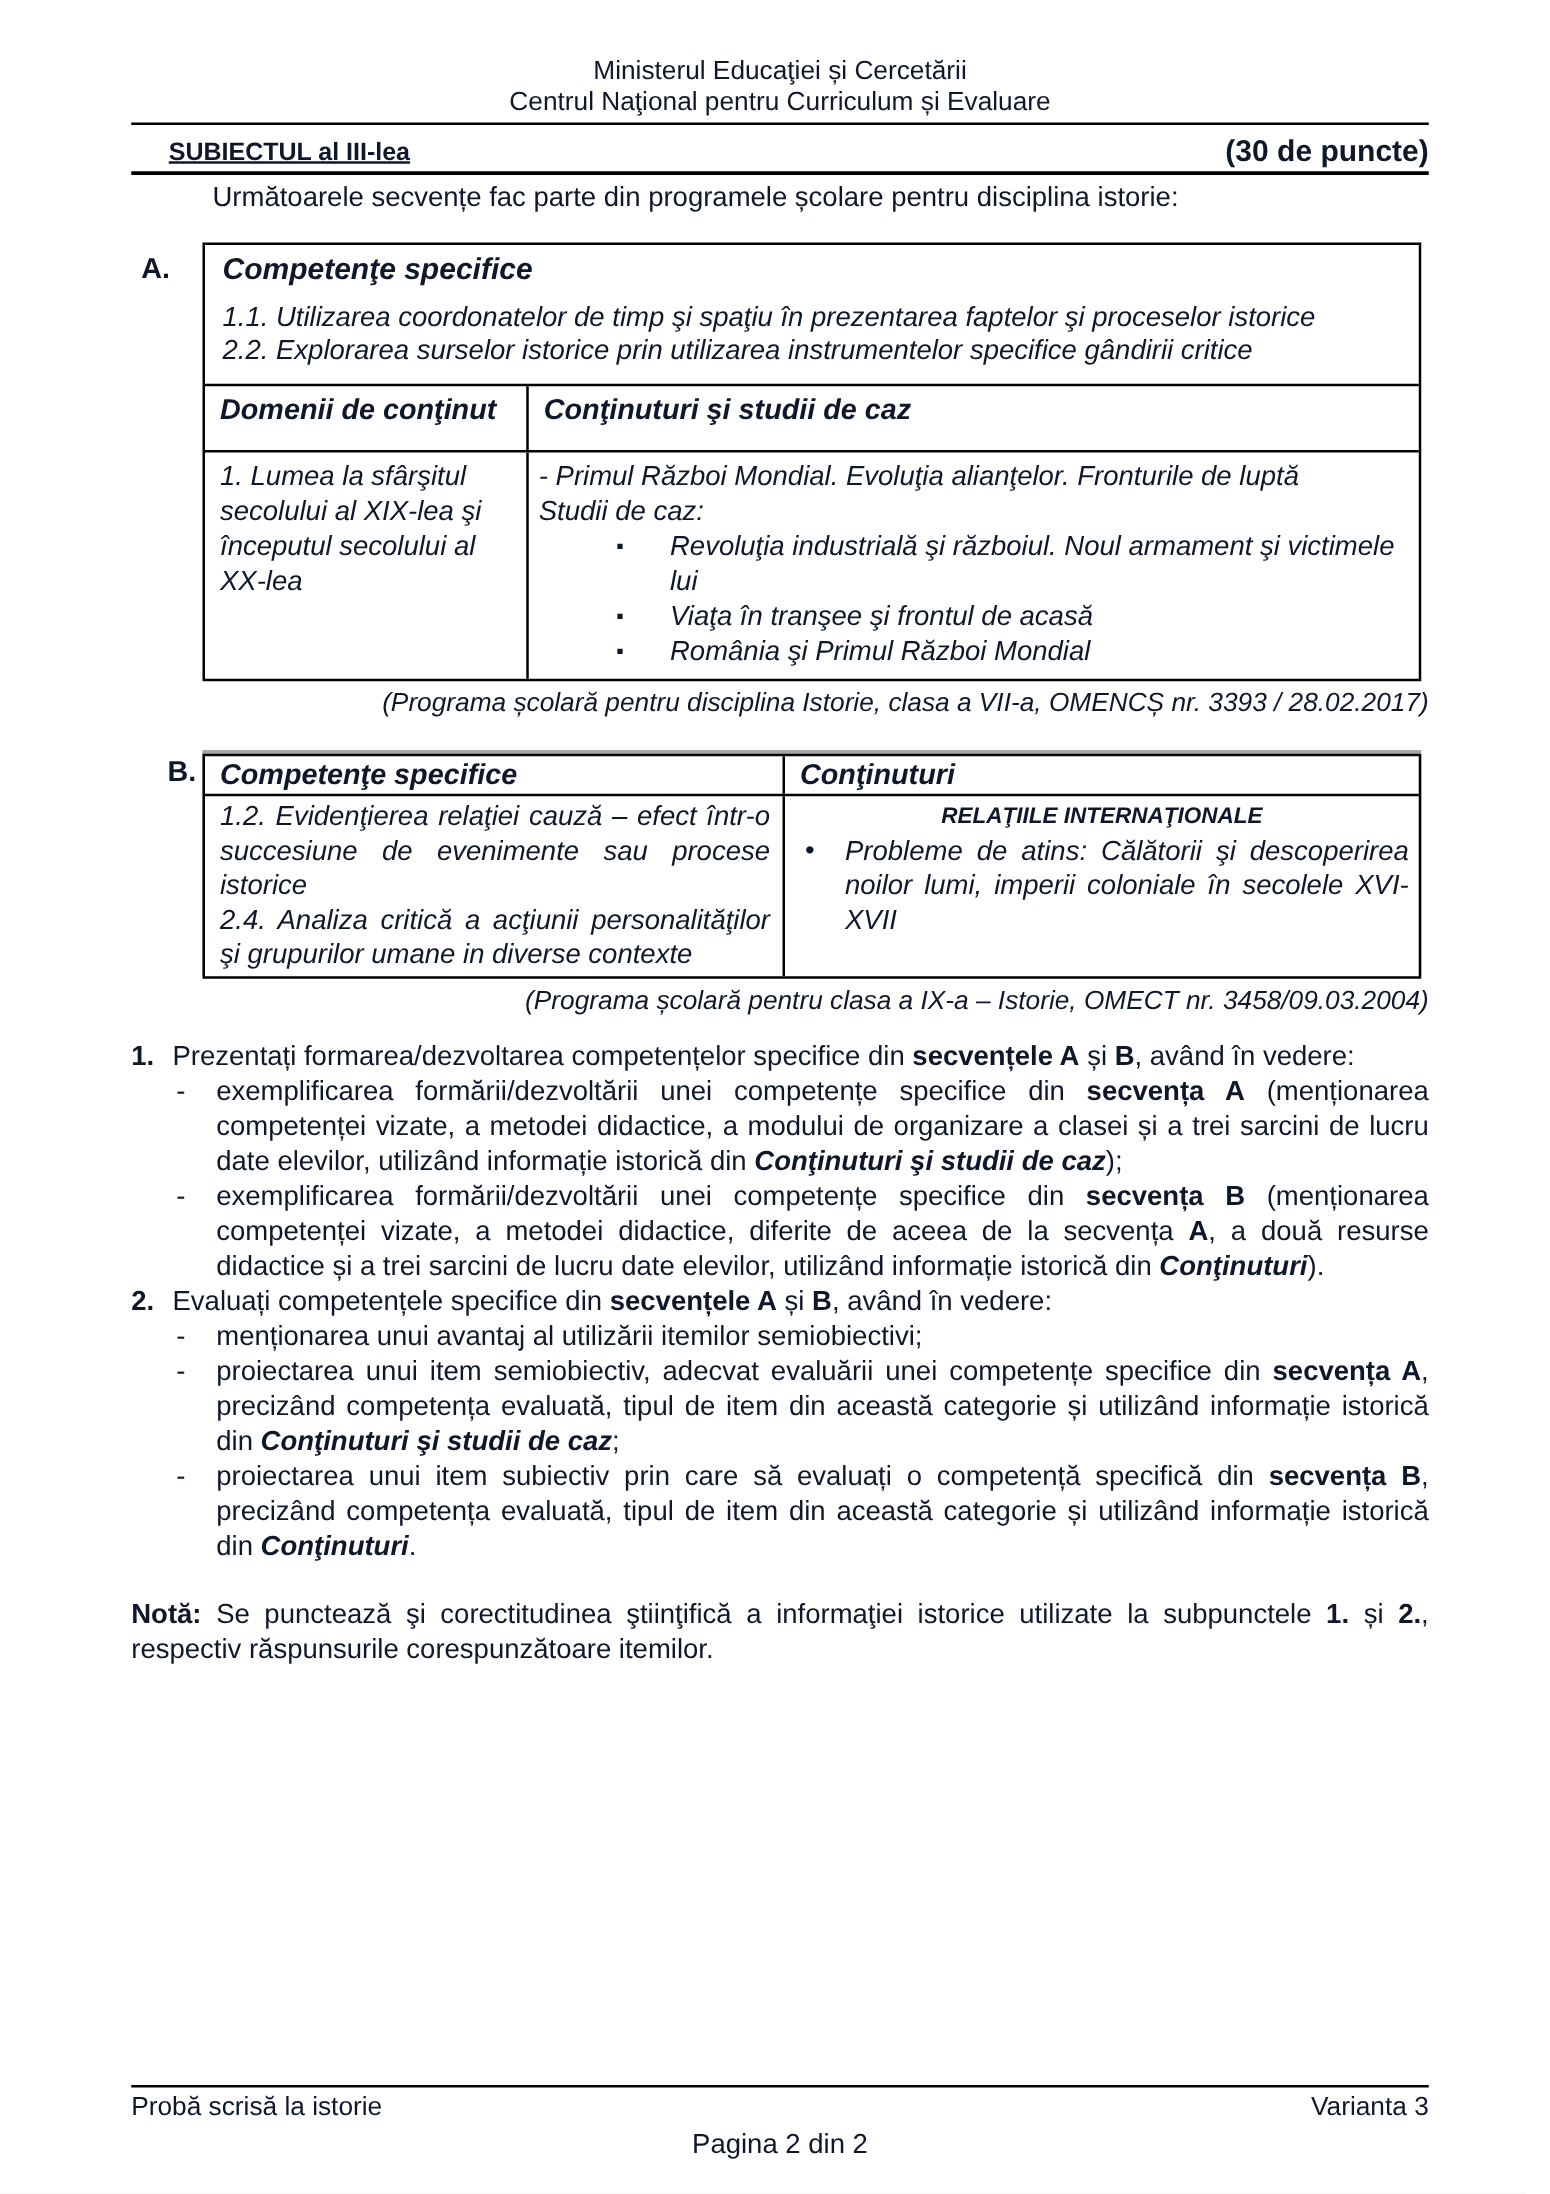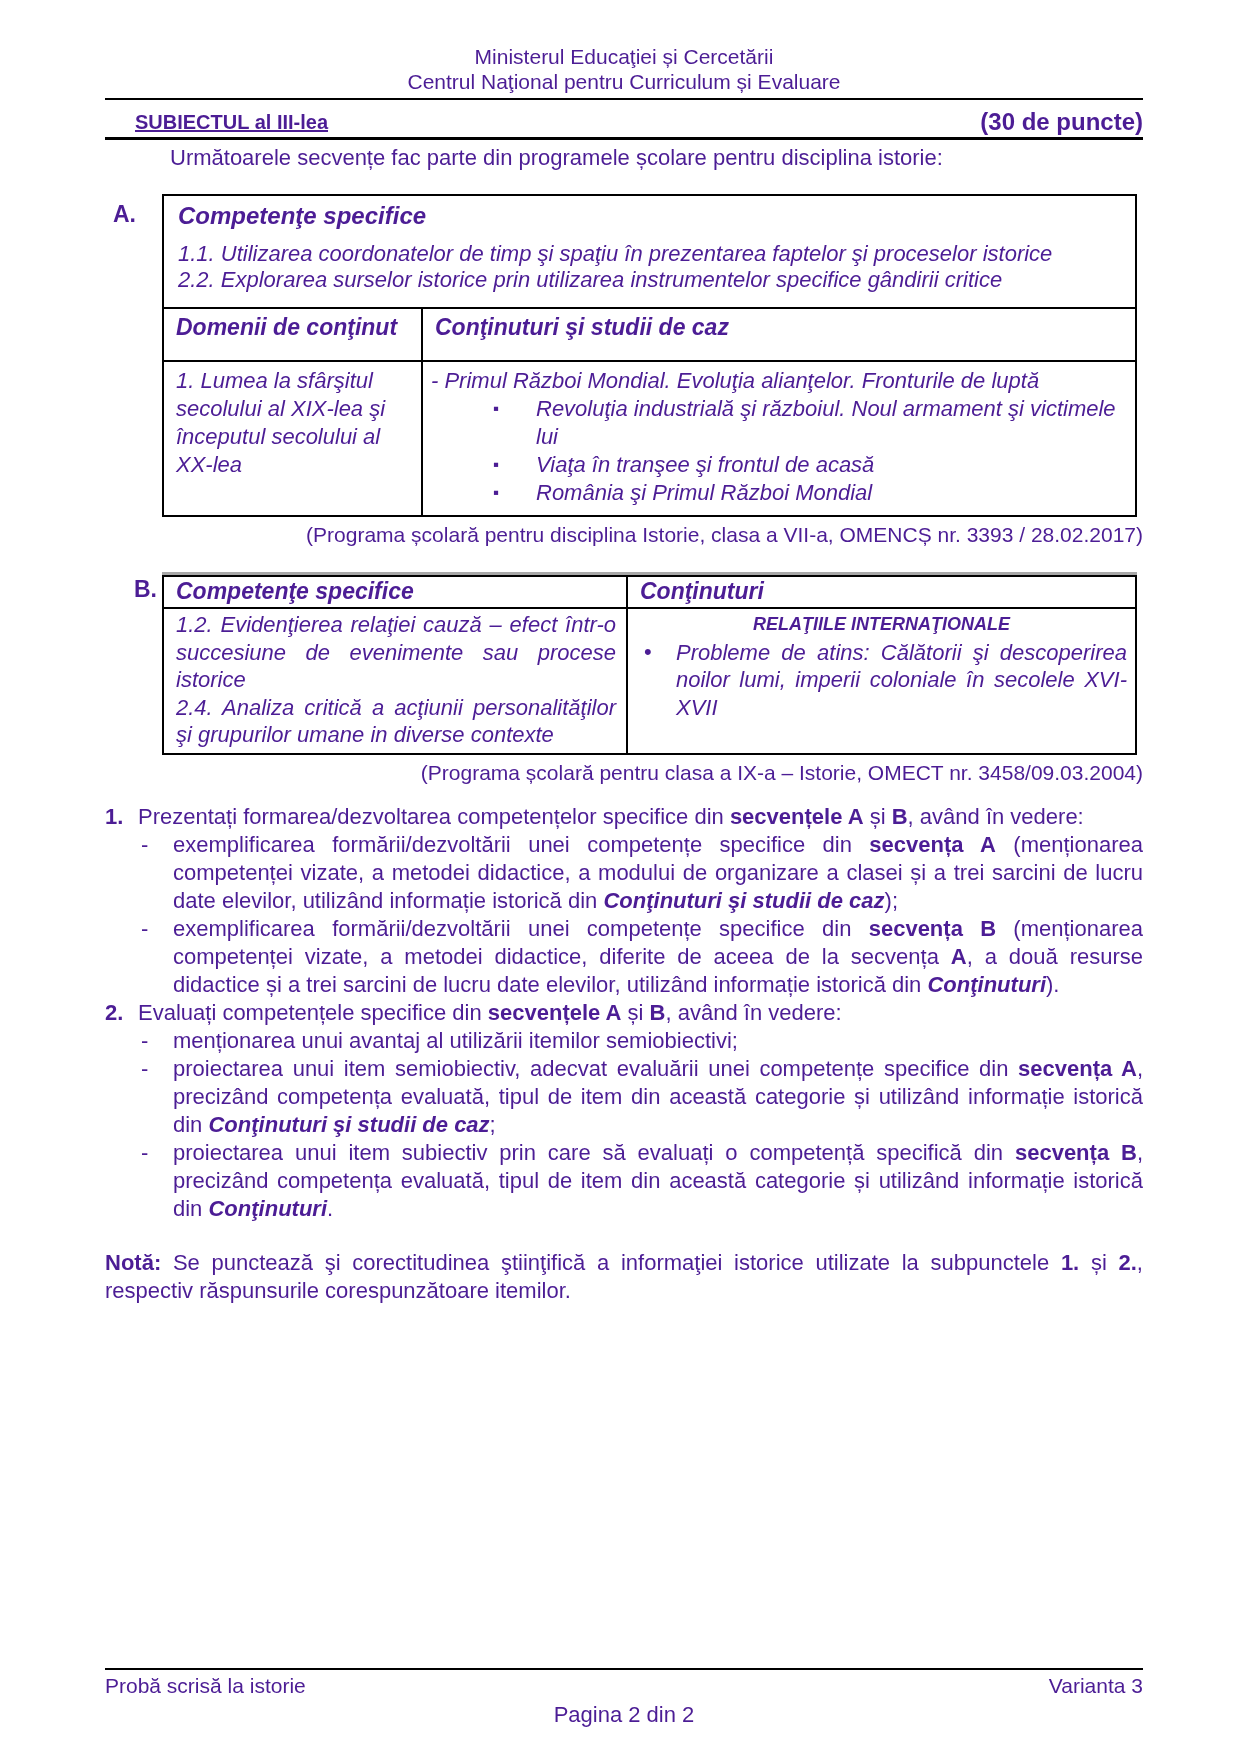--- a/index.html
+++ b/index.html
@@ -1,18 +1,18 @@
 <!DOCTYPE html>
 <html><head>
 <meta charset="utf-8">
 <style>
   html,body{margin:0;padding:0;background:#e8e8e8;}
   .page{
     width:1240px;height:1755px;background:#ffffff;position:relative;
-    font-family:"Liberation Sans",sans-serif;color:#4c1d95;
+    font-family:"Liberation Sans",sans-serif;color:#0f172a;
     font-size:22px;line-height:28px;overflow:hidden;margin:0 auto;
   }
   .content{position:absolute;left:105px;top:0;width:1038px;}
 
   
   .doc-header{padding-top:44px;text-align:center;font-size:21px;line-height:25px;}
   .header-rule{border-bottom:2px solid #000;margin-top:4px;}
 
   
   .subject-row{display:flex;justify-content:space-between;align-items:flex-end;
@@ -36,21 +36,21 @@
   .a-grid{display:grid;grid-template-columns:259px 1fr;border-top:2px solid #000;}
   .a-grid > .cell-l{border-right:2px solid #000;}
   .a-head .cell-l,.a-head .cell-r{padding:4px 12px 19px 12px;font-size:23px;}
   .a-body{border-top:2px solid #000;}
   .a-body .cell-l,.a-body .cell-r{padding:5px 12px 8px 8px;font-style:italic;line-height:28px;}
   .a-body .cell-l{padding-left:12px;}
   .sq-bullet-line{position:relative;padding-left:105px;}
   .sq{position:absolute;left:62px;top:0;font-size:17px;font-style:normal;}
 
   
-  .caption{font-size:21px;line-height:24px;text-align:right;margin-top:6px;}
+  .caption{font-style:italic;font-size:21px;line-height:24px;text-align:right;margin-top:6px;}
 
   
   .tbl-b{margin-top:28px;}
   .tbl-b .sec-label{left:-28px;top:0px;}
   .box-b{border:2px solid #000;box-shadow:0 -3px 0 #a8a8a8;}
   .b-grid{display:grid;grid-template-columns:464px 1fr;}
   .b-grid .cell-l{border-right:2px solid #000;}
   .b-head .cell-l,.b-head .cell-r{padding:0px 12px 2px 12px;font-size:23px;}
   .b-body{border-top:2px solid #000;}
   .b-body .cell-l{padding:2px 10px 4px 12px;font-style:italic;text-align:justify;line-height:27.5px;}
@@ -107,20 +107,21 @@
           </div>
         </div>
         <div class="a-grid a-head">
           <div class="cell-l bold-itl">Domenii de conţinut</div>
           <div class="cell-r bold-itl">Conţinuturi şi studii de caz</div>
         </div>
         <div class="a-grid a-body">
           <div class="cell-l">1. Lumea la sfârşitul secolului al XIX-lea şi începutul secolului al XX-lea</div>
           <div class="cell-r">
             <div>- Primul Război Mondial. Evoluţia alianţelor. Fronturile de luptă</div>
+            <div>Studii de caz:</div>
             <div class="sq-bullet-line">
               <span class="sq">▪</span>
               <span>Revoluţia industrială şi războiul. Noul armament şi victimele lui</span>
             </div>
             <div class="sq-bullet-line">
               <span class="sq">▪</span>
               <span>Viaţa în tranşee şi frontul de acasă</span>
             </div>
             <div class="sq-bullet-line">
               <span class="sq">▪</span>

